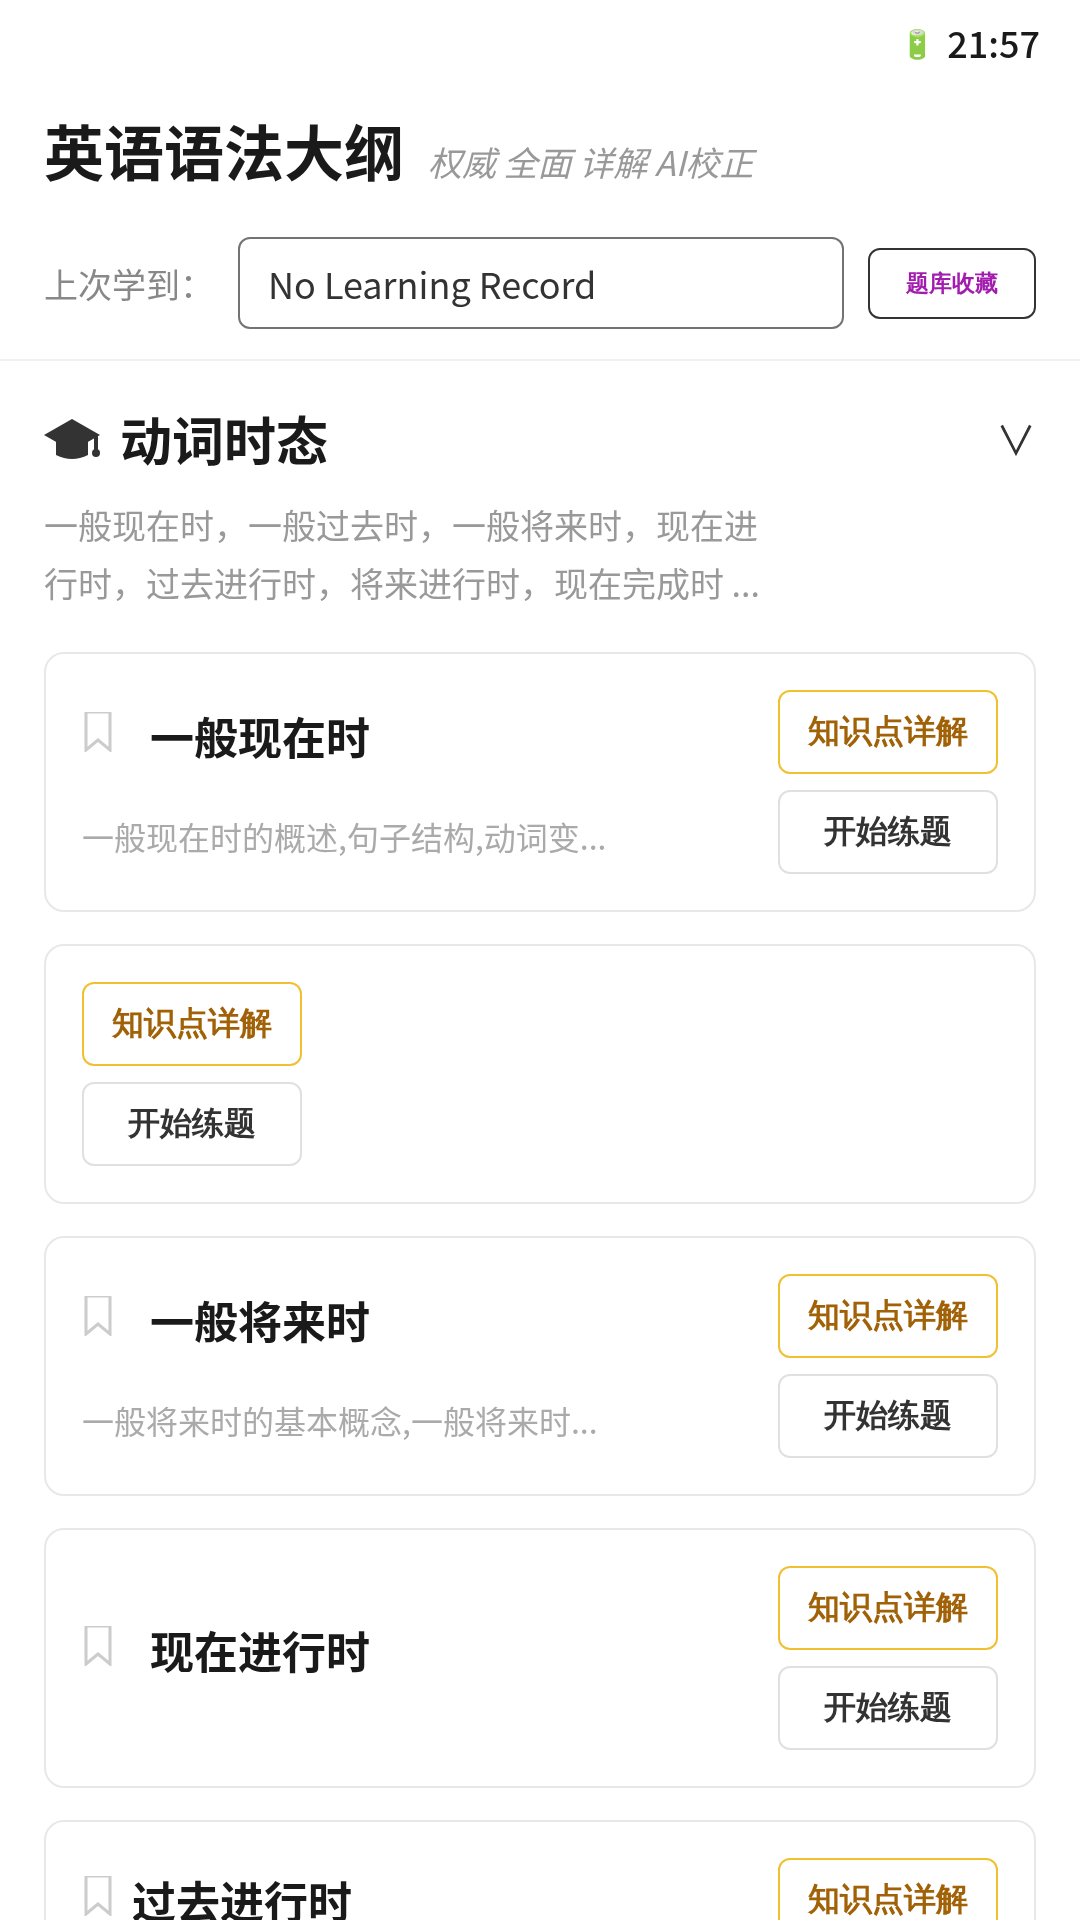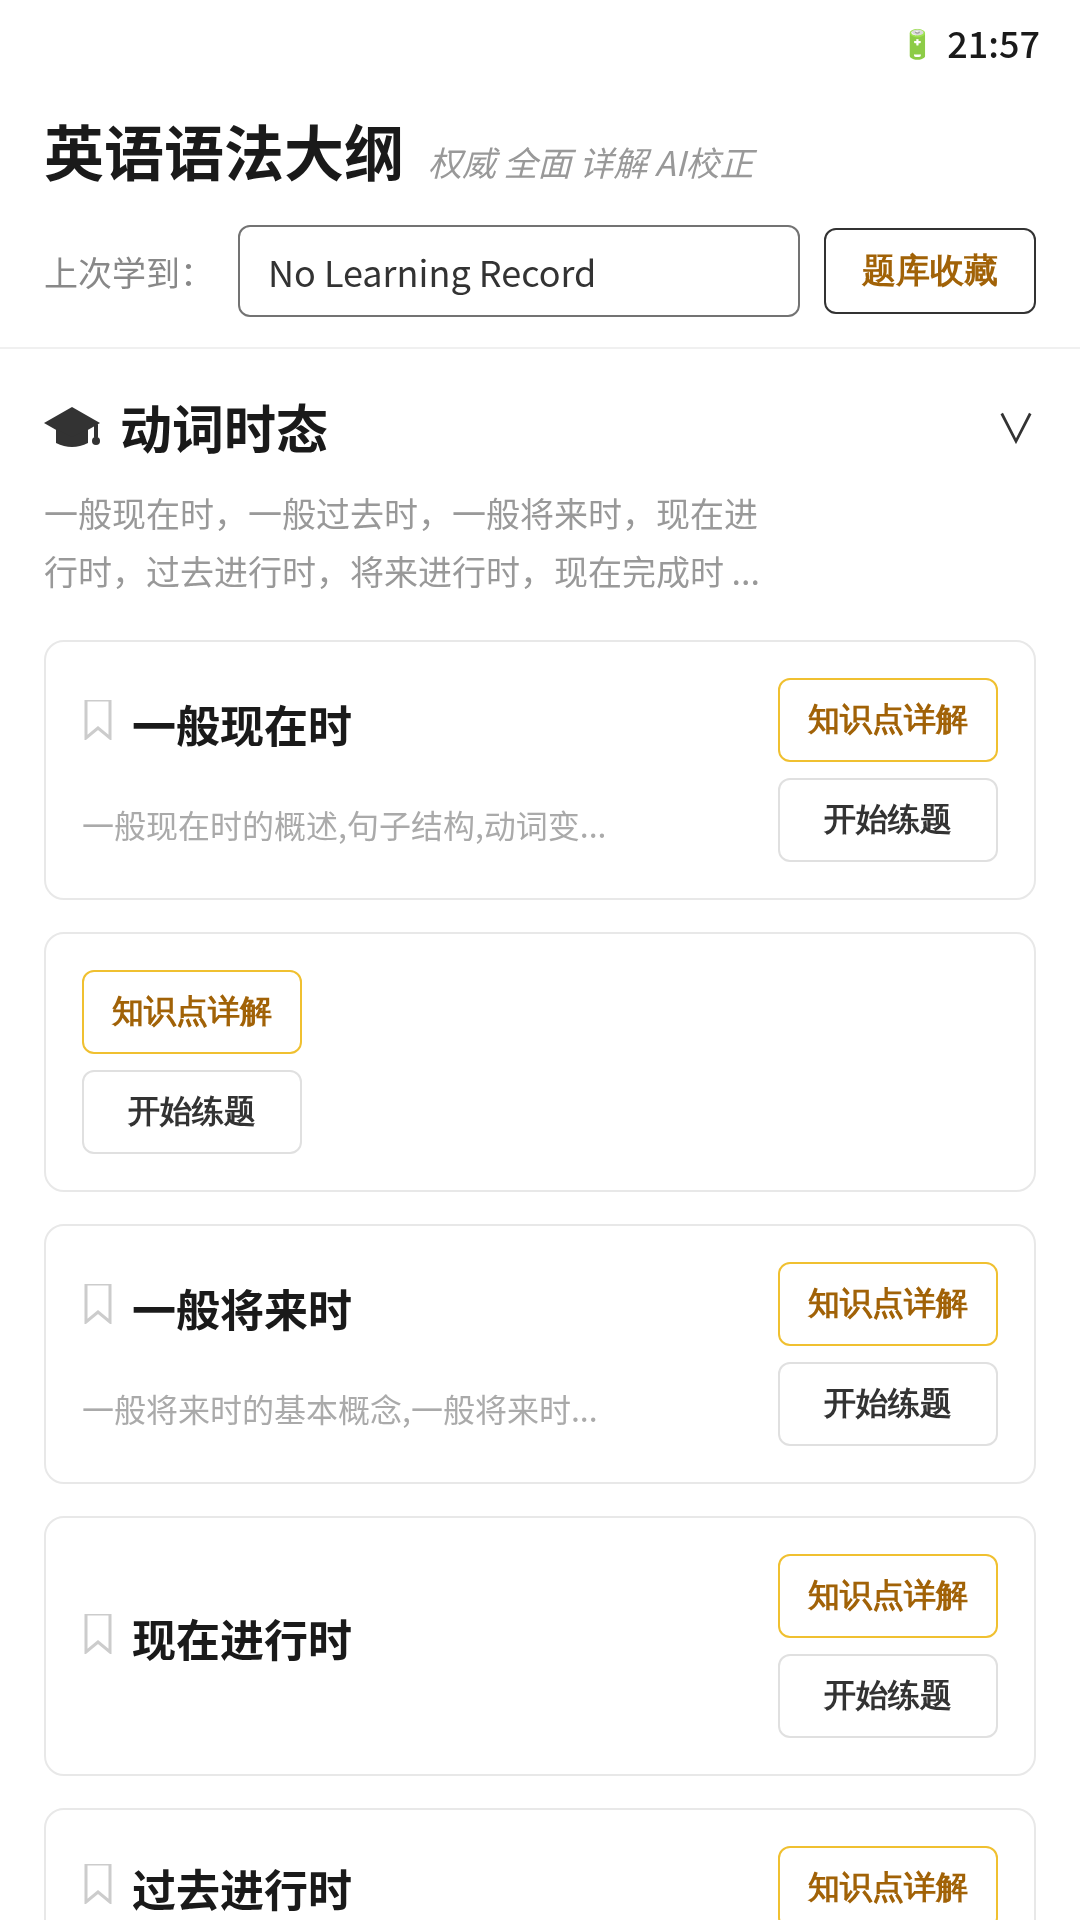--- a/index.html
+++ b/index.html
@@ -38,21 +38,21 @@
 
     .header {
       padding: 30px 44px 30px 44px;
       border-bottom: 2px solid #f0f0f0;
     }
 
     .header-title-row {
       display: flex;
       align-items: baseline;
       gap: 24px;
-      margin-bottom: 32px;
+      margin-bottom: 44px;
     }
 
     .header-main-title {
       font-size: 60px;
       font-weight: 700;
       color: #1a1a1a;
     }
 
     .header-subtitle {
       font-size: 34px;
@@ -82,23 +82,23 @@
       color: #333333;
       background: #ffffff;
       outline: none;
       font-family: inherit;
     }
 
     .collection-btn {
       border: 2px solid #333333;
       border-radius: 12px;
       padding: 18px 36px;
-      font-size: 34px;
+      font-size: 23px;
       font-weight: 600;
-      color: #a16207;
+      color: #a21caf;
       background: #ffffff;
       cursor: pointer;
       white-space: nowrap;
     }
 
     .main-content {
       padding: 40px 44px;
     }
 
     .section-header {
@@ -154,21 +154,21 @@
     }
 
     .topic-left {
       flex: 1;
       padding-right: 30px;
     }
 
     .topic-title-row {
       display: flex;
       align-items: center;
-      gap: 18px;
+      gap: 36px;
       margin-bottom: 16px;
     }
 
     .bookmark-icon {
       font-size: 36px;
       color: #cccccc;
     }
 
     .topic-title {
       font-size: 44px;

